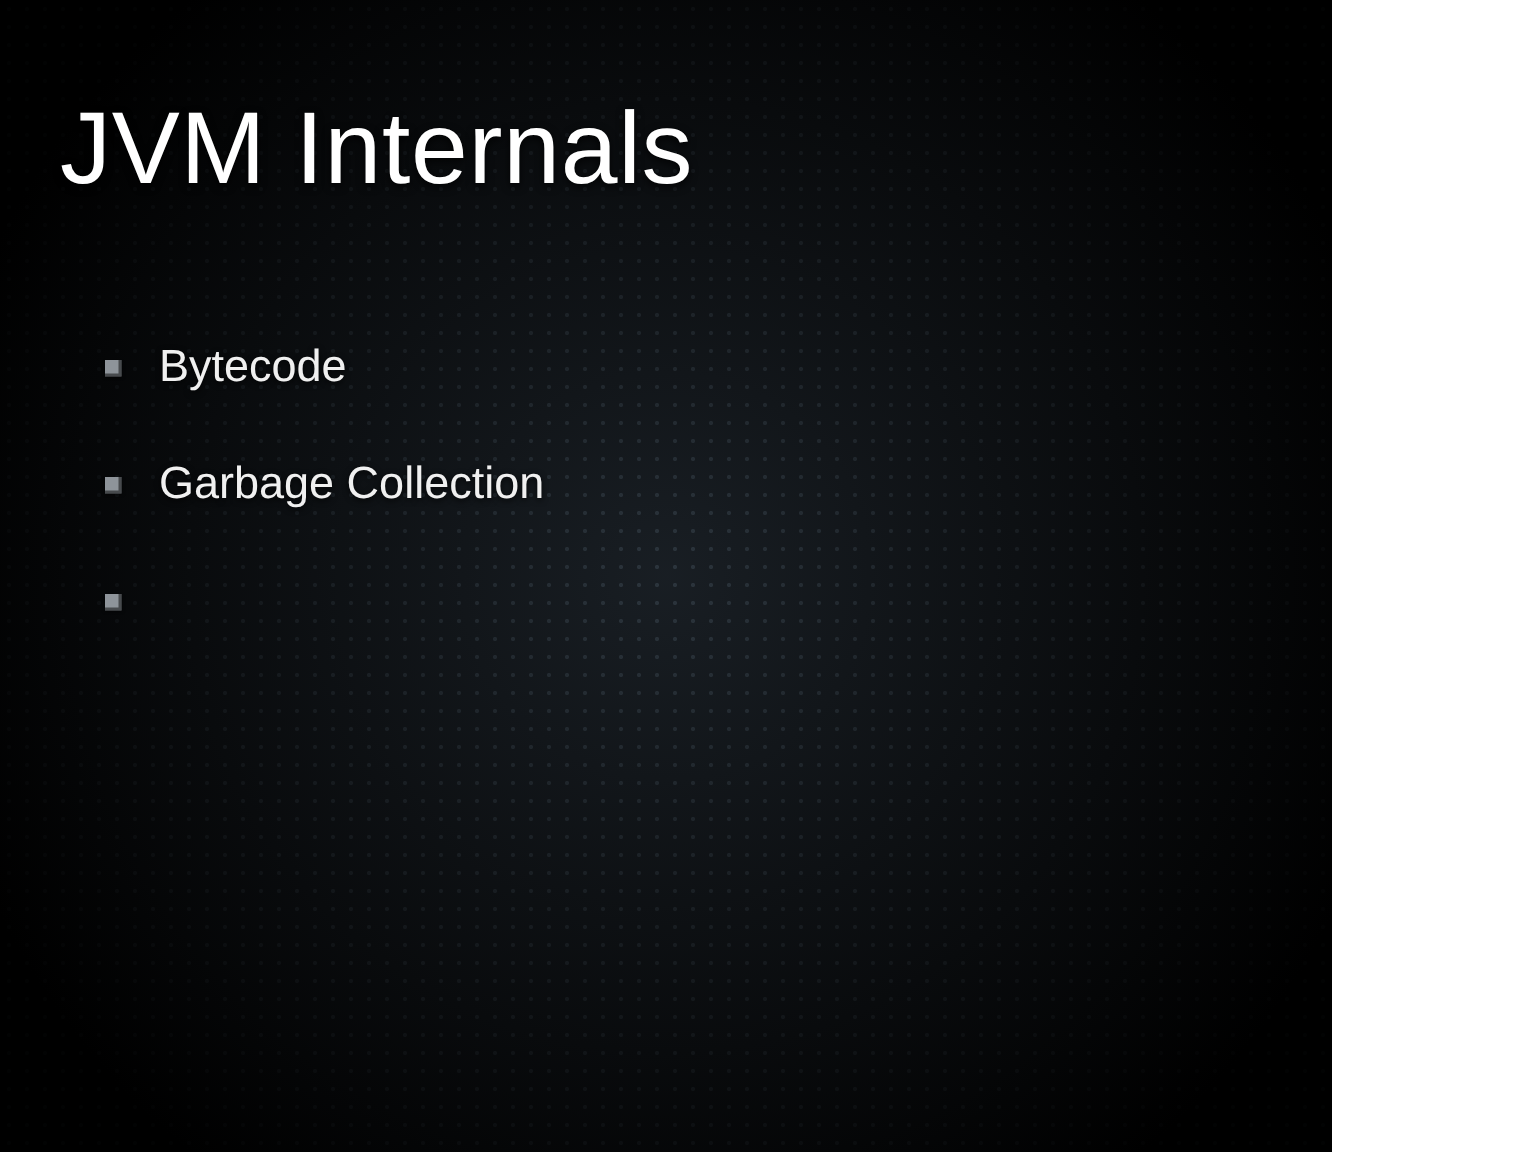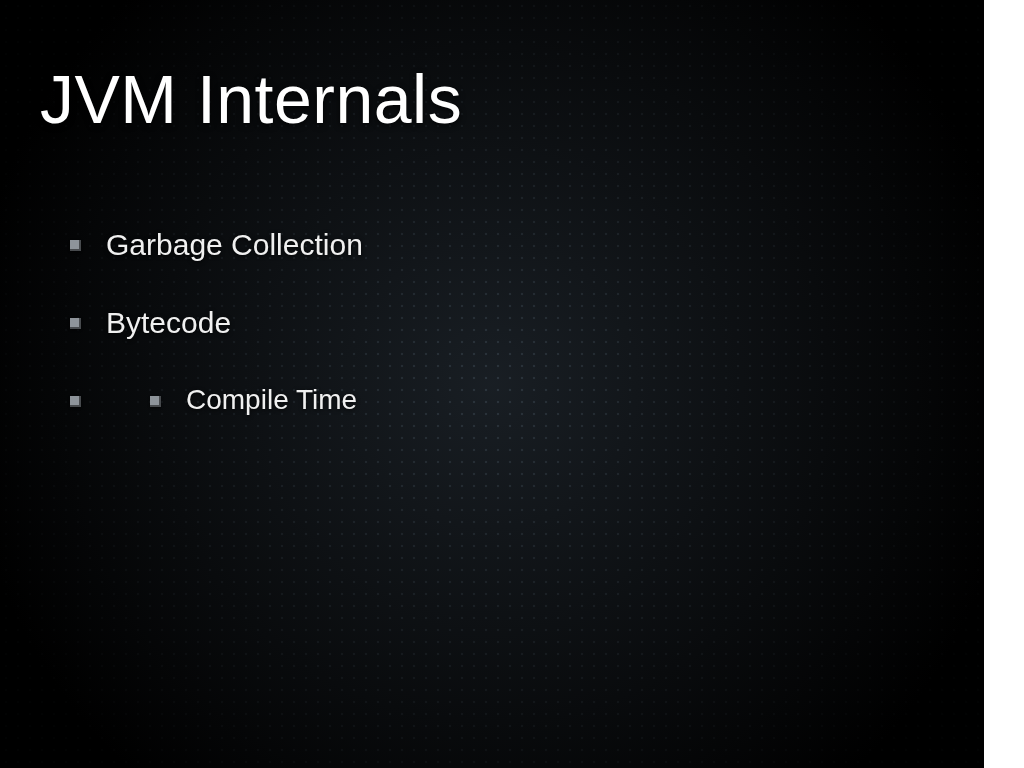--- a/index.html
+++ b/index.html
@@ -4,21 +4,21 @@
 <style>
   html, body {
     margin: 0;
     padding: 0;
     width: 1024px;
     height: 768px;
     overflow: hidden;
     font-family: Arial, Helvetica, sans-serif;
   }
   .slide {
-    width: 984px;
+    width: 888px;
     height: 768px;
     background-color: #000;
     background-image:
       radial-gradient(circle at center, rgba(45,55,65,0.55) 0%, rgba(0,0,0,0.95) 85%),
       radial-gradient(circle, #2a3238 1.2px, transparent 1.6px);
     background-size: 100% 100%, 12px 12px;
     background-position: center center, 0 0;
     color: #fff;
     box-sizing: border-box;
     padding: 60px 40px 40px 40px;
@@ -66,26 +66,23 @@
   }
 </style>
 </head>
 <body>
 
 <div class="slide">
   <h1 class="title">JVM Internals</h1>
 
   <ul class="bullets">
     <li>
+      <span>Bytecode</span>
+    </li>
+    <li>
       <span>Garbage Collection</span>
     </li>
     <li>
-      <span>Bytecode</span>
-    </li>
-    <li>
       <ul class="sub">
-        <li>
-          <span>Compile Time</span>
-        </li>
       </ul>
     </li>
   </ul>
 </div>
 
 </body></html>

